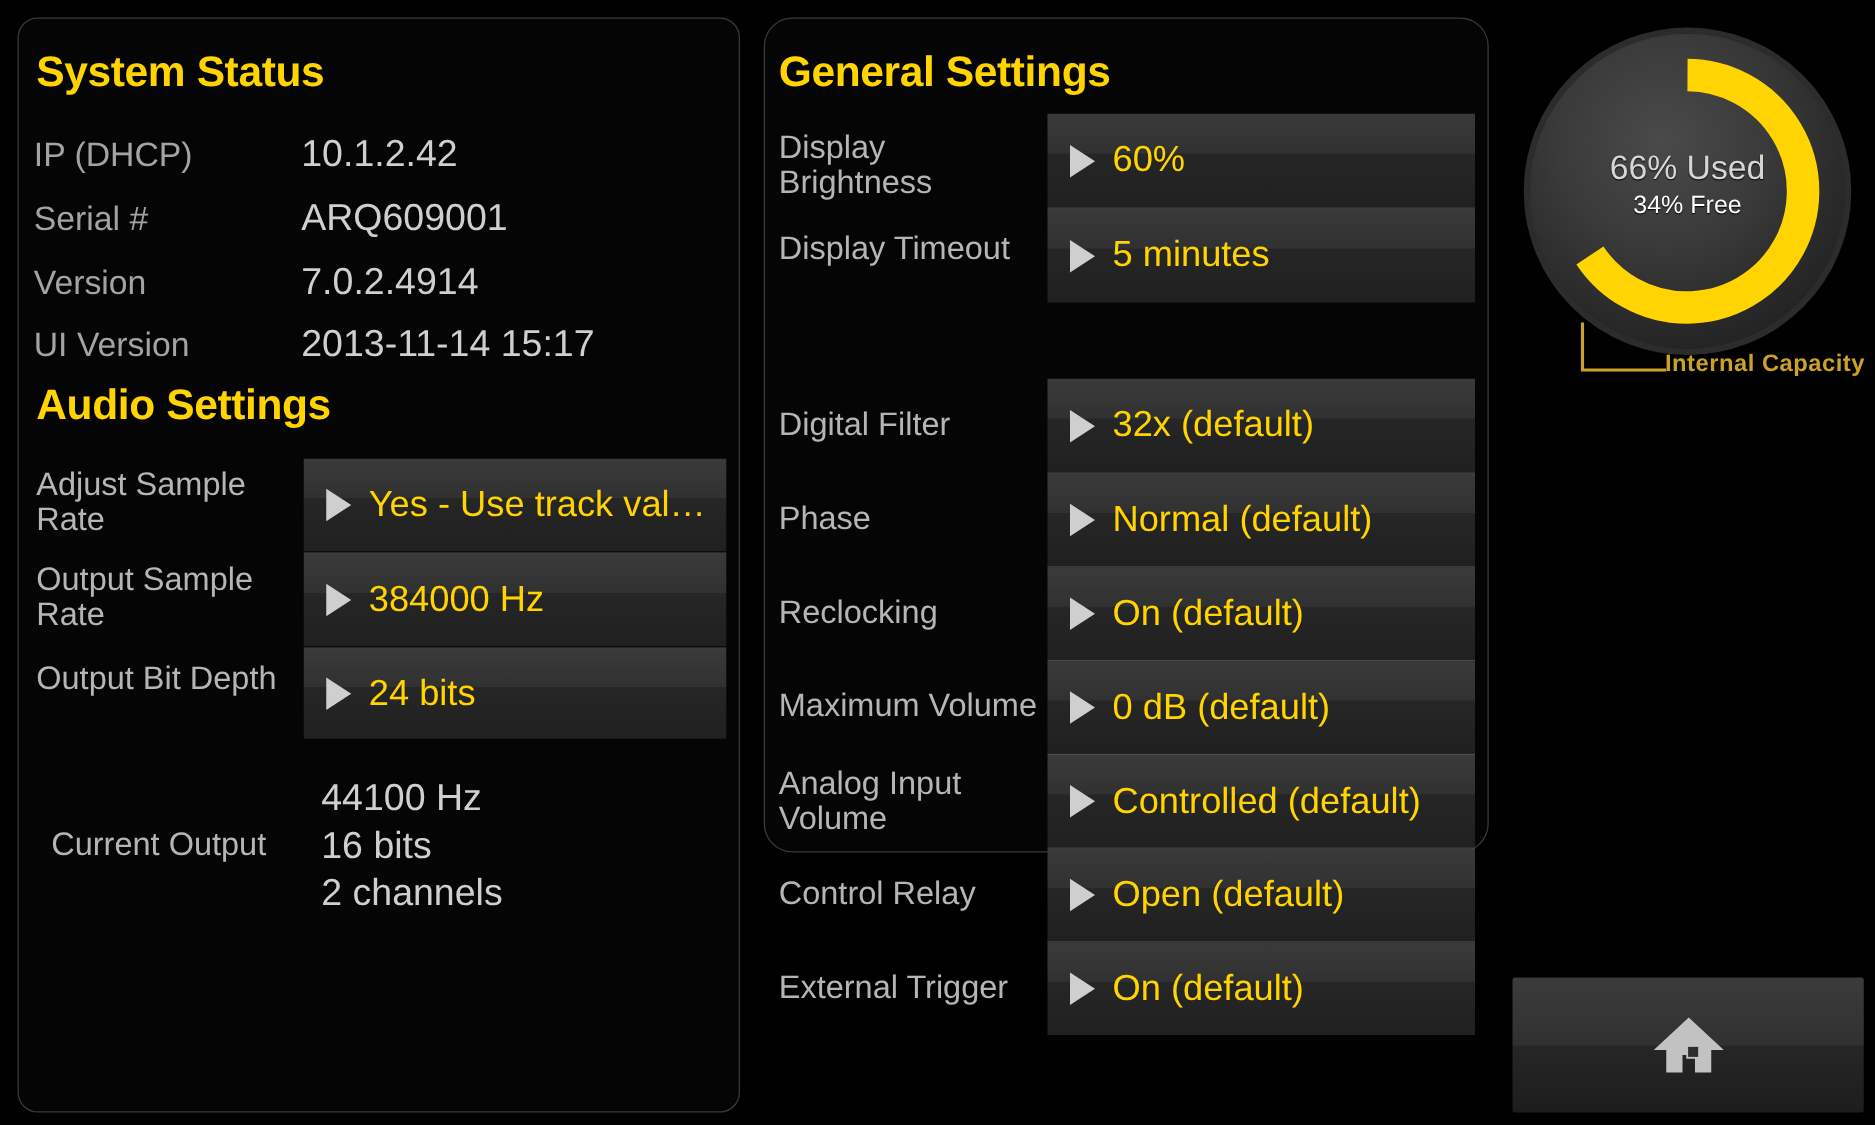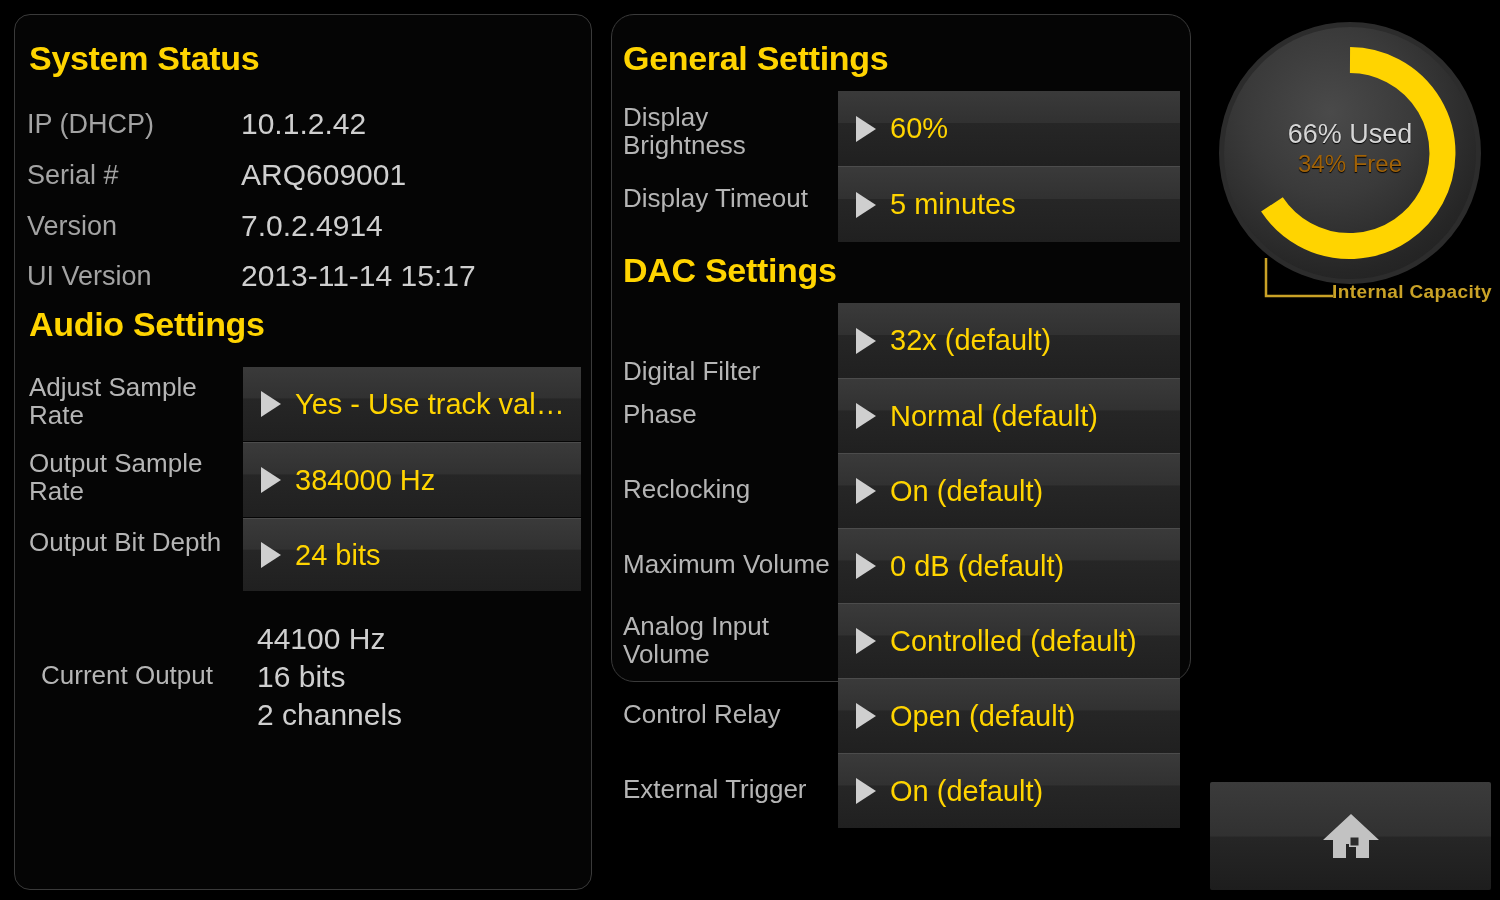--- a/index.html
+++ b/index.html
@@ -100,21 +100,21 @@
     border:5px solid #2c2c2c;
     box-sizing:border-box;
   }
   #capacity svg{position:absolute;inset:0;}
   .cap-text{
     position:absolute;left:0;right:0;top:96px;text-align:center;
     pointer-events:none;
   }
   .cap-used{font-size:27px;color:#d6d6d6;display:block;line-height:32px;
     text-shadow:0 1px 1px #000;}
-  .cap-free{font-size:24px;color:#a16207;display:block;line-height:28px;
+  .cap-free{font-size:20px;color:#ffffff;display:block;line-height:28px;
     text-shadow:0 1px 1px #000;}
   #capacity-leader{position:absolute;left:1263px;top:256px;width:120px;height:46px;}
   #capacity-caption{
     position:absolute;left:1332px;top:281px;
     font-size:19px;font-weight:bold;color:#c9a227;letter-spacing:0.4px;
     white-space:nowrap;
   }
 
   
   #home-button{
@@ -199,23 +199,22 @@
     </div>
 
     <div class="setting-label" style="left:11px;top:170px;width:205px;">Display Timeout</div>
     <div class="valuebar sep" style="left:226px;top:151px;width:342px;height:76px;">
       <div class="vb-inner">
         <span class="tri"></span>
         <span class="vval">5 minutes</span>
       </div>
     </div>
 
-    <div class="section-header" style="left:11px;top:236px;">DAC Settings</div>
-
-    <div class="setting-label" style="left:11px;top:311px;width:215px;margin-top:32px;">Digital Filter</div>
+
+    <div class="setting-label" style="left:11px;top:311px;width:215px;">Digital Filter</div>
     <div class="valuebar" style="left:226px;top:288px;width:342px;height:75px;">
       <div class="vb-inner">
         <span class="tri"></span>
         <span class="vval">32x (default)</span>
       </div>
     </div>
 
     <div class="setting-label" style="left:11px;top:386px;width:215px;">Phase</div>
     <div class="valuebar sep" style="left:226px;top:363px;width:342px;height:75px;">
       <div class="vb-inner">

